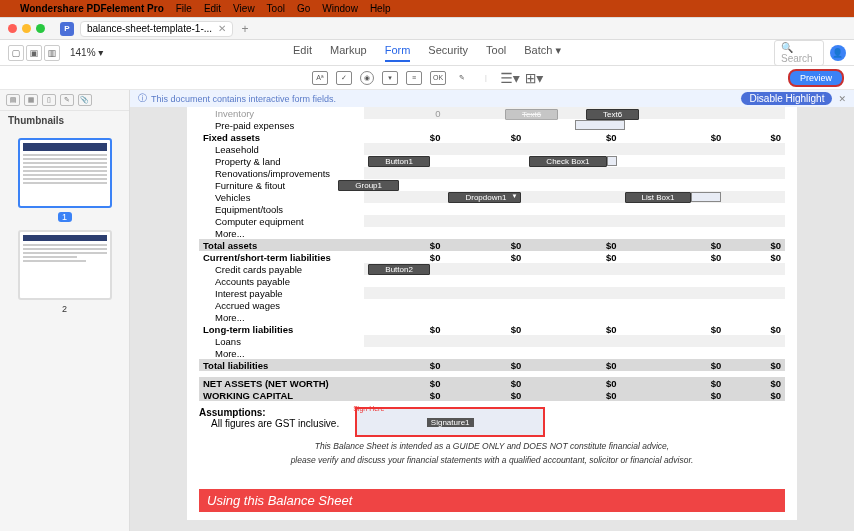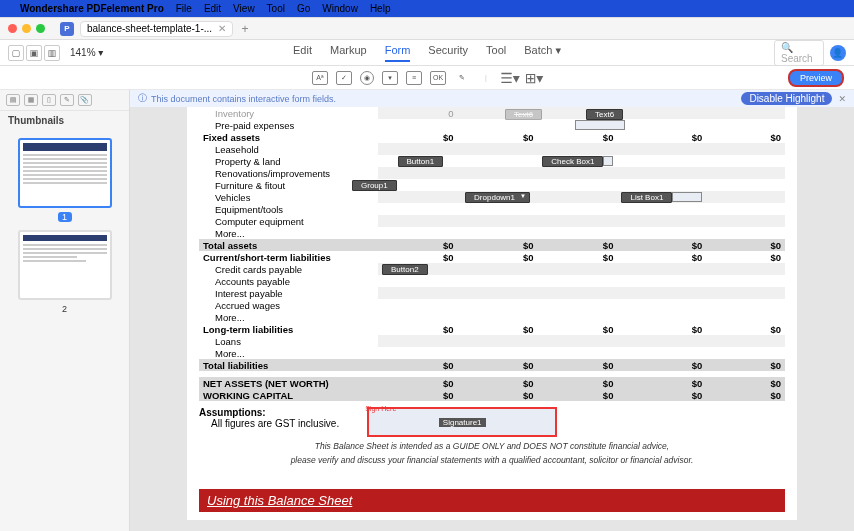--- a/index.html
+++ b/index.html
@@ -1,19 +1,19 @@
 <!DOCTYPE html>
 <html><head>
 <meta charset="utf-8">
 <style>
 * { margin: 0; padding: 0; box-sizing: border-box; font-family: -apple-system, BlinkMacSystemFont, "Segoe UI", Arial, sans-serif; }
 body { background: #ececec; width: 854px; height: 531px; overflow: hidden; position: relative; }
 
 
-.menubar { background: #1d4ed8; height: 18px; display: flex; align-items: center; padding: 0 8px; font-size: 10px; gap: 12px; border-bottom: 1px solid #ddd; }
+.menubar { background: #c2410c; height: 18px; display: flex; align-items: center; padding: 0 8px; font-size: 10px; gap: 12px; border-bottom: 1px solid #ddd; }
 .menubar .apple { font-size: 11px; }
 .menubar .appname { font-weight: 600; }
 
 
 .titlebar { background: #f5f5f5; height: 22px; display: flex; align-items: center; padding: 0 8px; border-bottom: 1px solid #ddd; }
 .dot { width: 9px; height: 9px; border-radius: 50%; margin-right: 5px; }
 .dot.r { background: #ff5f57; } .dot.y { background: #febc2e; } .dot.g { background: #28c840; }
 .appicon { width: 14px; height: 14px; background: #4a6fd8; border-radius: 3px; margin: 0 6px 0 10px; display:flex; align-items:center; justify-content:center; color:#fff; font-size:8px; font-weight:bold; }
 .tab { background: #fff; border: 1px solid #ddd; border-radius: 4px; padding: 2px 6px; font-size: 10px; display: flex; align-items: center; gap: 6px; height: 16px; }
 .tab .x { color: #999; font-size: 10px; }
@@ -62,30 +62,30 @@
 
 
 .bs-table { width: 100%; border-collapse: collapse; }
 .bs-table td { padding: 0 4px; height: 12px; font-size: 9.5px; white-space: nowrap; }
 .bs-table .num { text-align: right; width: 80px; }
 .bs-table .label { width: 180px; }
 .bs-table .bold td { font-weight: 700; }
 .bs-table .shade td { background: #d9d9d9; }
 .bs-table .altrow td.num { background: #f0f0f0; }
 .bs-table .indent { padding-left: 16px; }
-.fieldtag { background: #555; color: #fff; font-size: 8px; padding: 0 8px; border: 1px solid #333; border-radius: 1px; display: inline-block; }
+.fieldtag { background: #555; color: #fff; font-size: 8px; padding: 0 16px; border: 1px solid #333; border-radius: 1px; display: inline-block; }
 .fieldbox { background: #e8ecf5; border: 1px solid #888; display: inline-block; min-width: 50px; height: 10px; vertical-align: middle; }
 .dd { padding-right: 14px; position: relative; }
 .dd::after { content: "▼"; position: absolute; right: 3px; font-size: 6px; }
 .overlay { position: absolute; }
 .sig-box { border: 2px solid #e33; background: #e8ecf5; width: 190px; height: 30px; position: relative; display:flex; align-items:center; justify-content:center; }
 .sig-ptr { position: absolute; left: -4px; top: -4px; font-size: 7px; color: #e33; }
 .sig-lbl { background: #555; color: #fff; font-size: 8px; padding: 0 4px; }
 .disclaimer { font-size: 8.5px; font-style: italic; text-align: center; color: #333; margin-top: 4px; }
-.footer-band { background: #b91c1c; color: #fff; padding: 4px 8px; font-size: 13px; font-style: italic; margin-top: 24px; text-decoration: underline; }
+.footer-band { background: #ef4444; color: #fff; padding: 4px 8px; font-size: 13px; font-style: italic; margin-top: 24px; }
 </style>
 </head>
 <body>
 
 <div class="menubar">
   <span class="apple"></span>
   <span class="appname">Wondershare PDFelement Pro</span>
   <span>File</span>
   <span>Edit</span>
   <span>View</span>
@@ -387,21 +387,21 @@
               <td class="label">WORKING CAPITAL</td>
               <td class="num">$0</td>
               <td class="num">$0</td>
               <td class="num">$0</td>
               <td class="num">$0</td>
               <td class="num">$0</td>
             </tr>
       </tbody>
         </table>
 
-      <div style="display:flex; margin-top:6px; gap:28px;">
+      <div style="display:flex; margin-top:6px; gap:16px;">
         <div style="max-width:220px;">
           <div style="font-weight:700;">Assumptions:</div>
           <div style="padding-left:12px;">All figures are GST inclusive.</div>
         </div>
         <div class="sig-box">
           <span class="sig-ptr">Sign Here</span>
           <span class="sig-lbl">Signature1</span>
         </div>
       </div>
 

